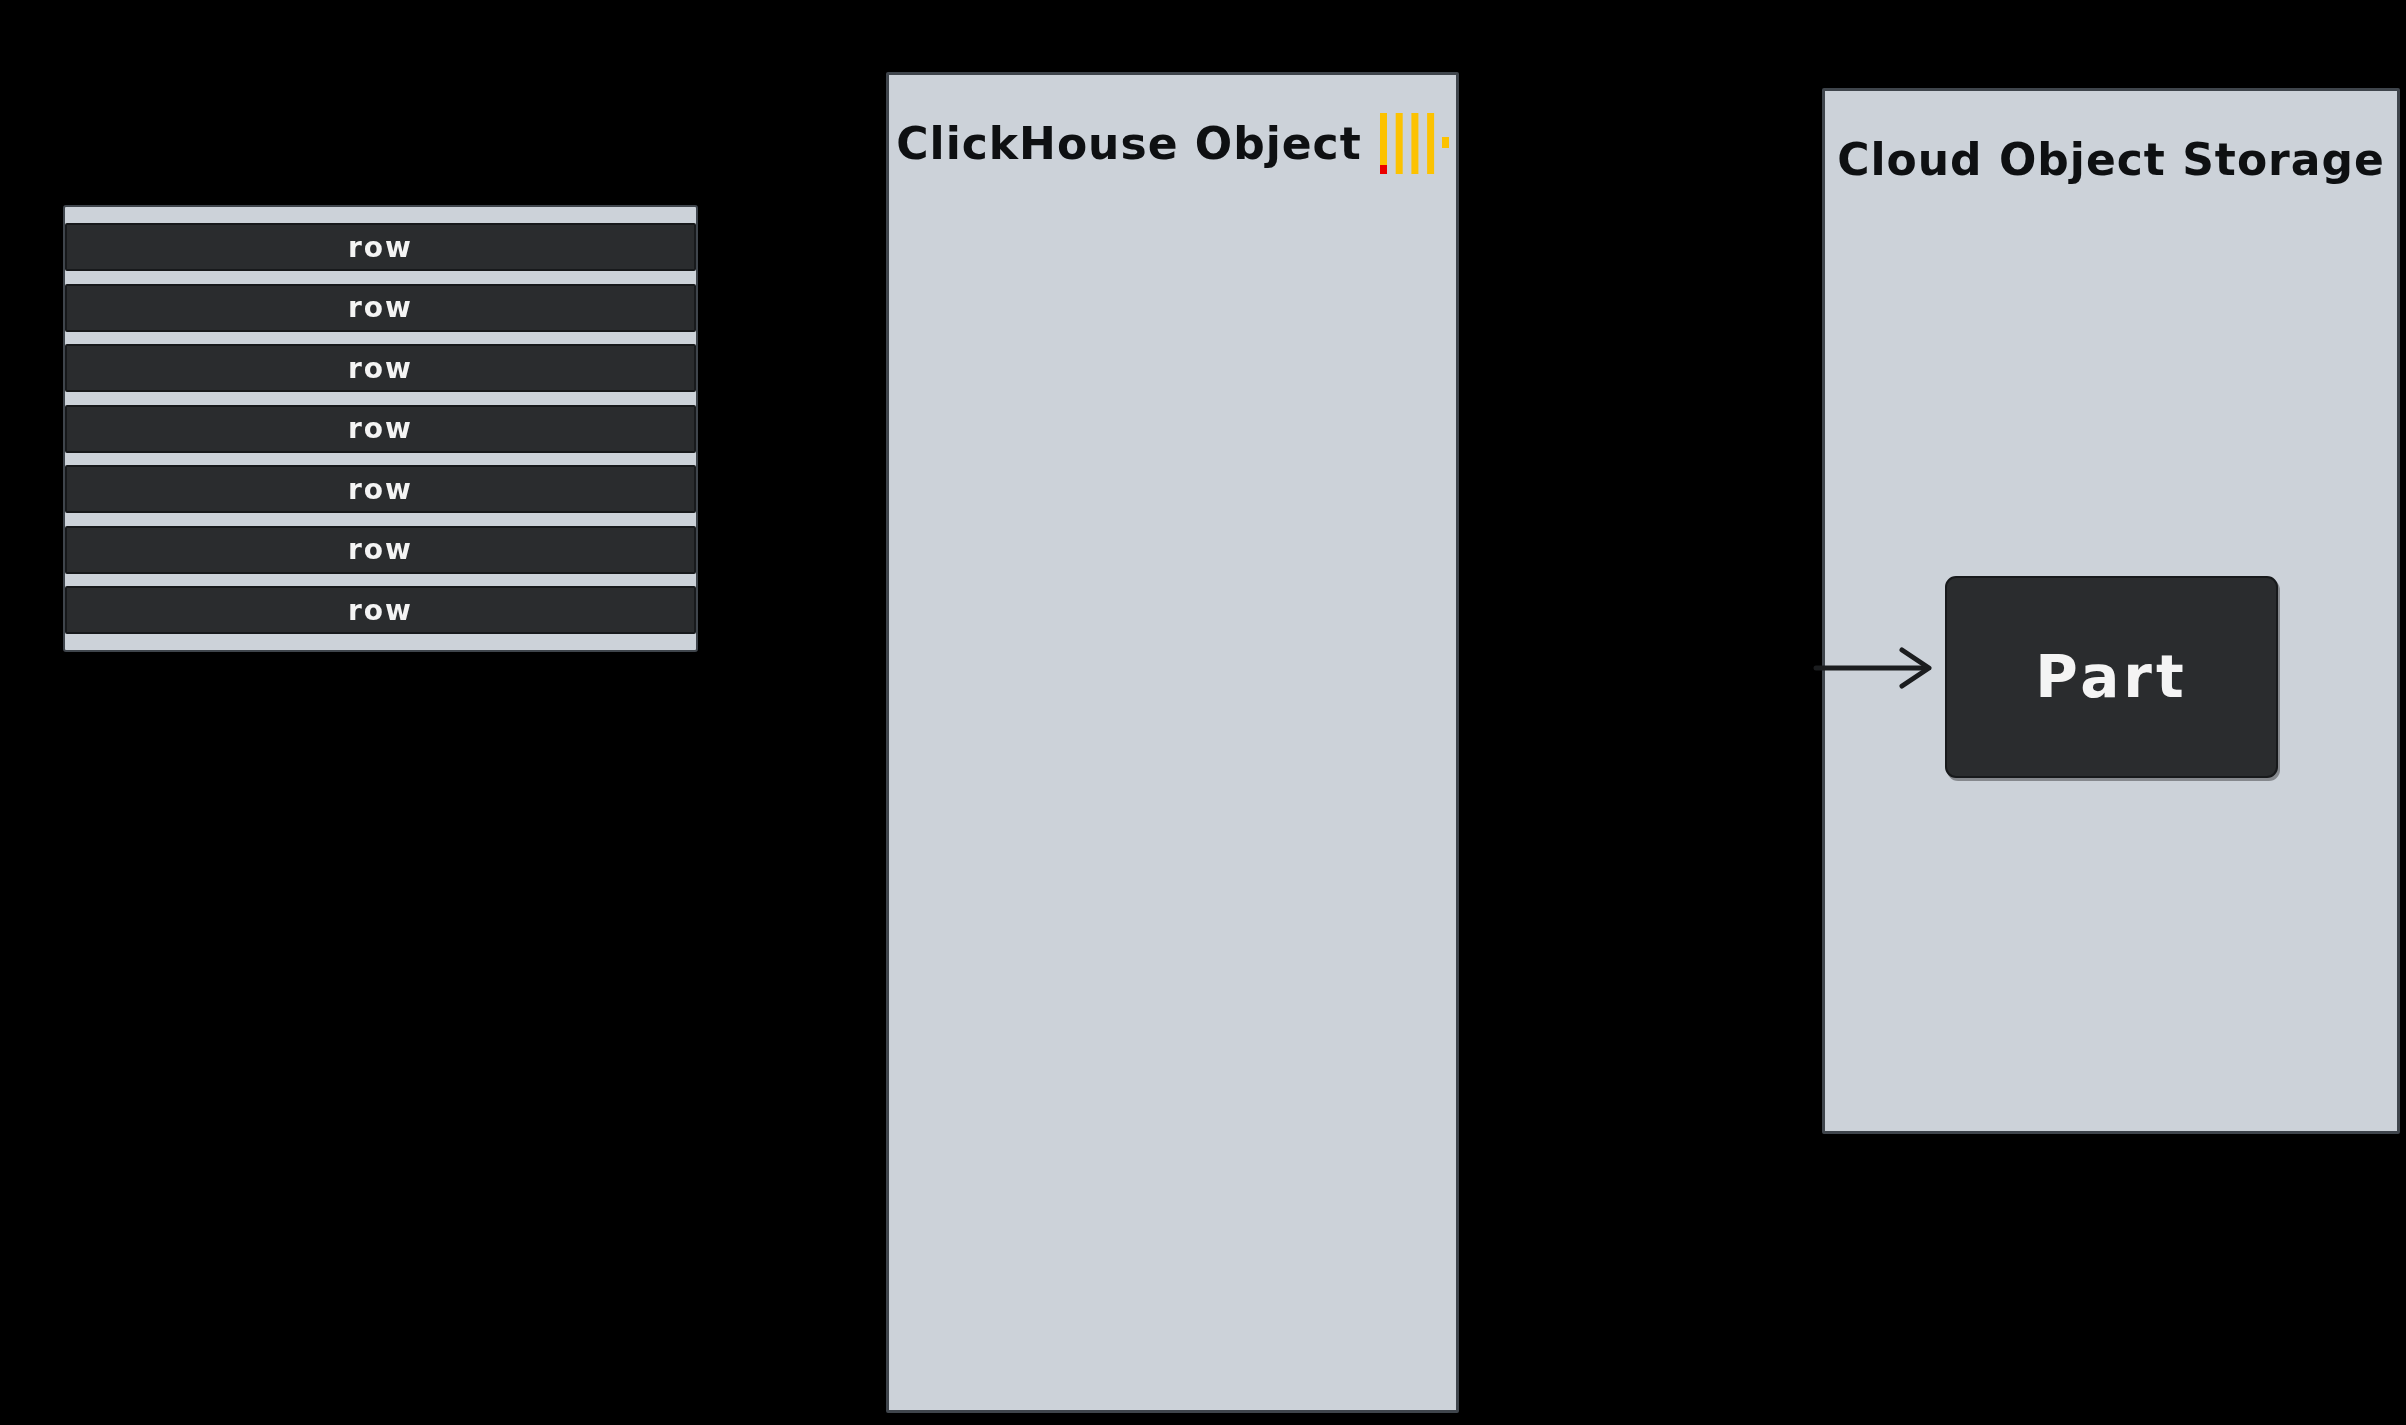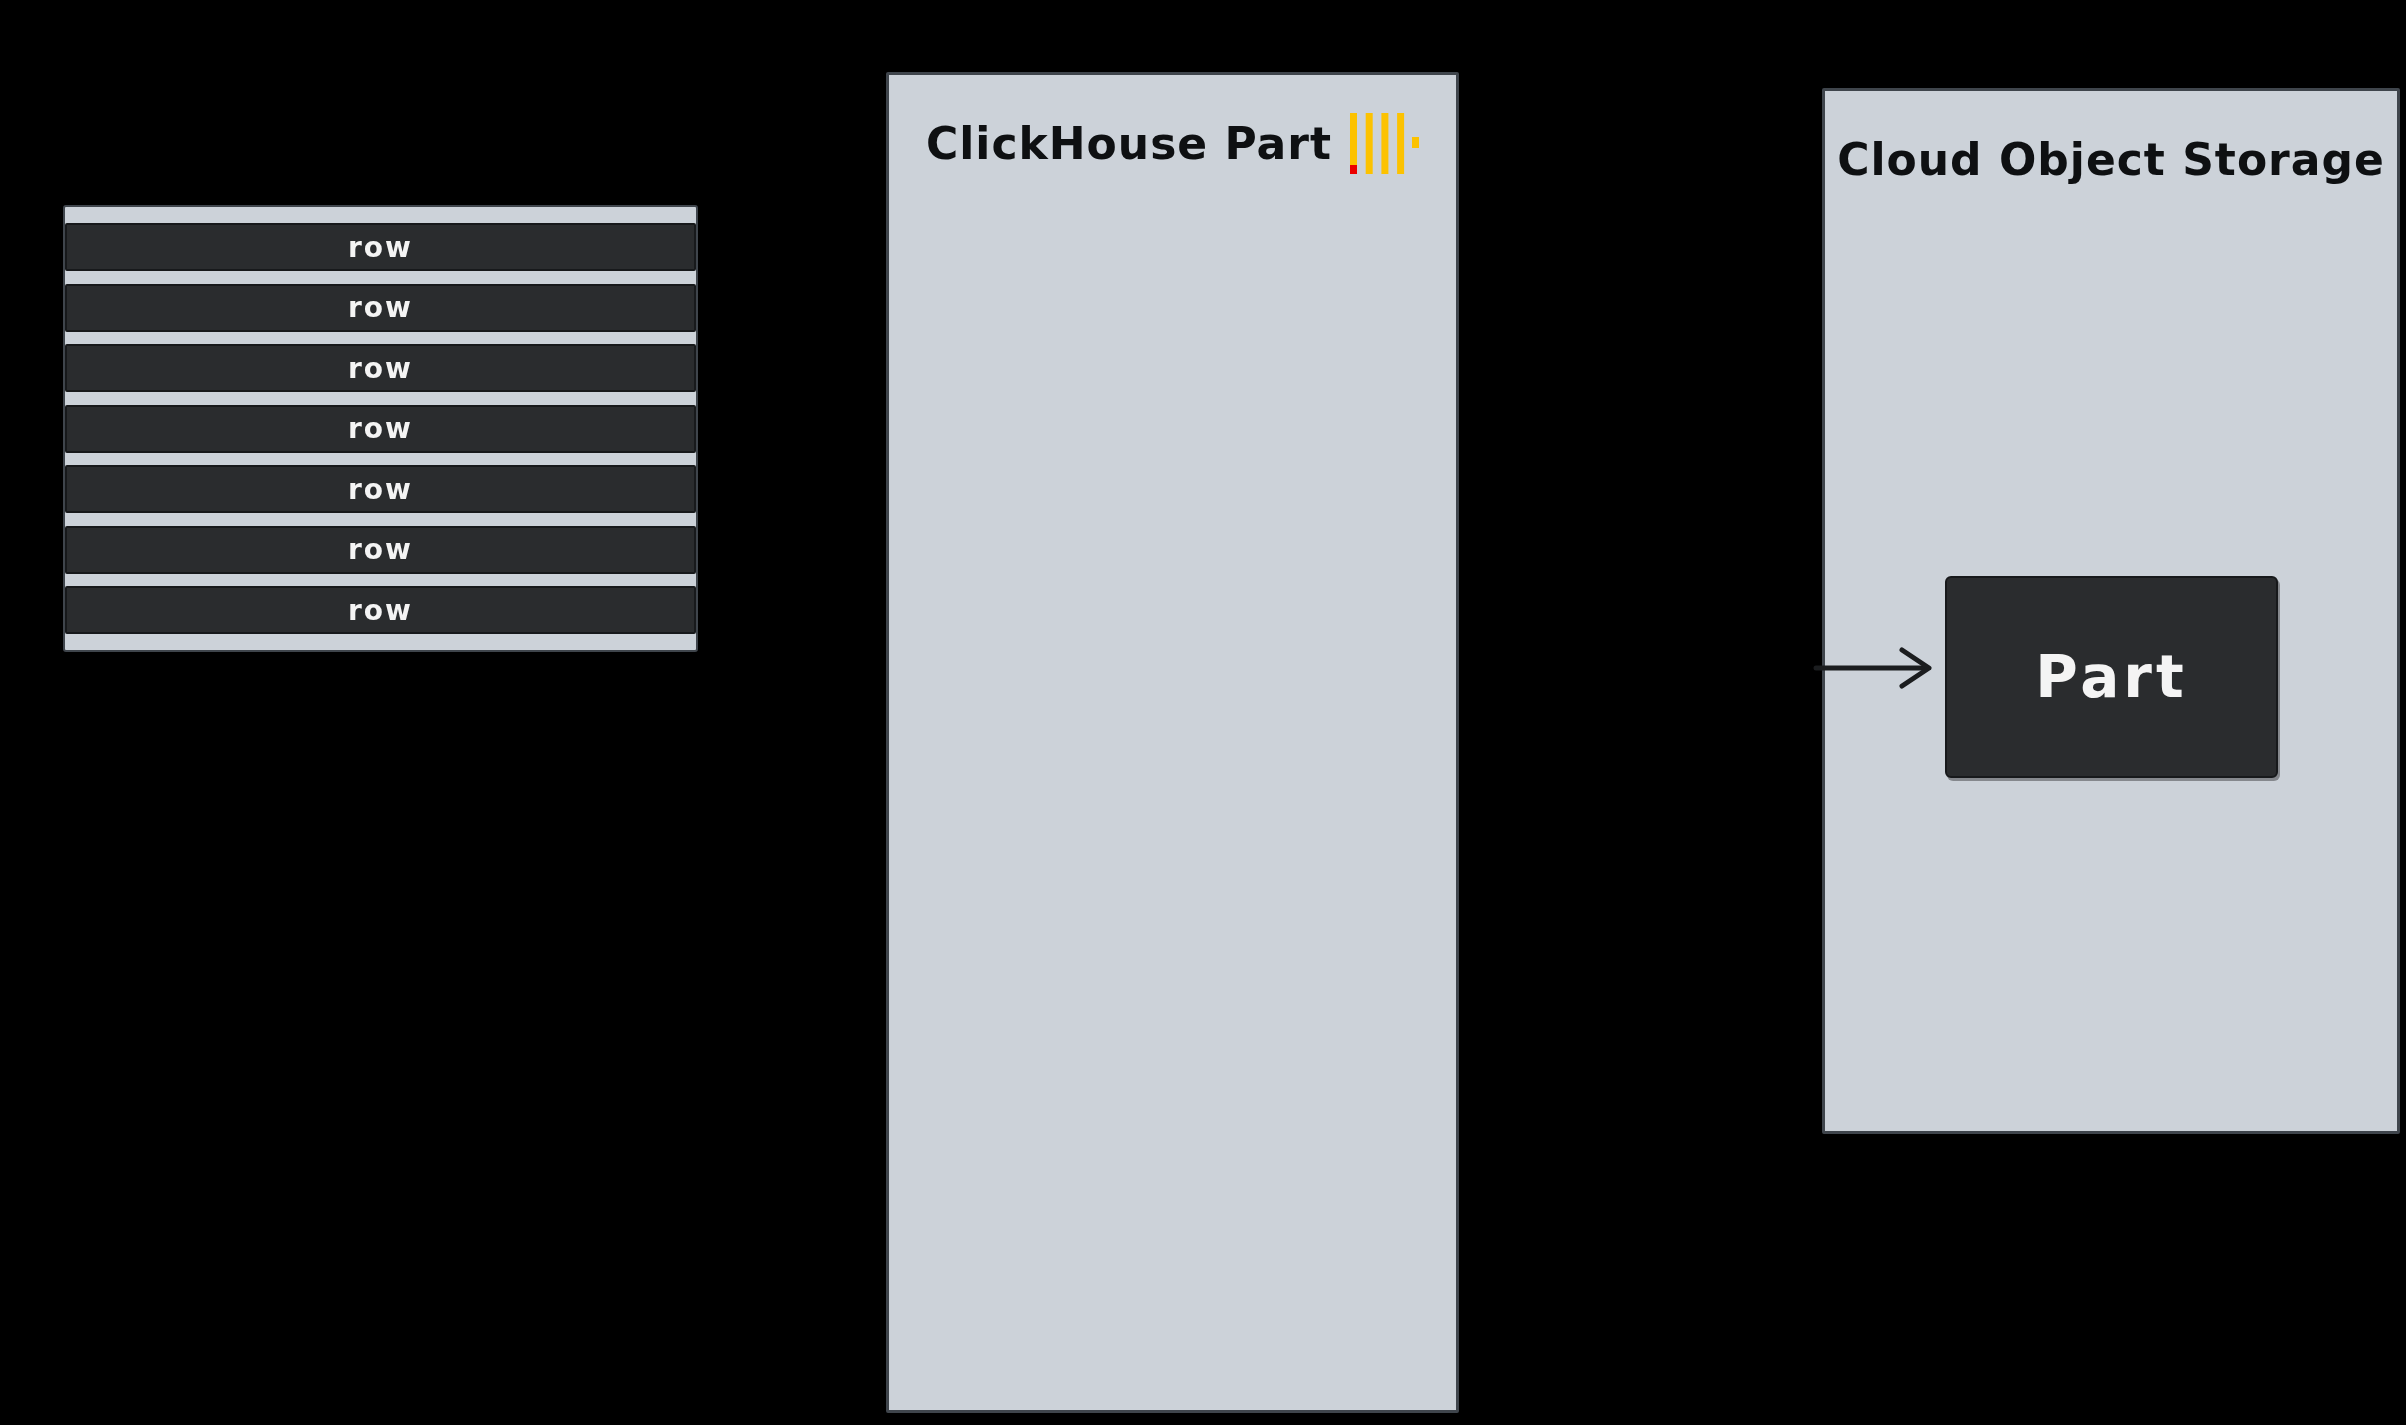--- a/index.html
+++ b/index.html
@@ -72,21 +72,21 @@
   }
   .ch-logo{ width:69px; height:61px; flex:0 0 auto; }
   .ch-logo .bar{ fill: var(--logo-yellow); }
   .ch-logo .accent{ fill: var(--logo-red); }
 
   
   .part-box{
     position:absolute; left:120px; top:485px; width:333px; height:202px;
     background: var(--box-fill);
     border: 2px solid var(--box-border);
-    border-radius: 6px;
+    border-radius: 11px;
     display:flex; align-items:center; justify-content:center;
     box-shadow: 2px 3px 0 rgba(0,0,0,.35);
   }
   .part-box span{
     color: var(--box-text);
     font-size: 58px;
     font-weight: bold;
     letter-spacing: 4px;
   }
 
@@ -121,21 +121,21 @@
       <div class="row-bar">
         <span>row</span>
       </div>
       <div class="row-bar">
         <span>row</span>
       </div>
     </div>
 
   <section class="panel mid">
     <div class="panel-title-row">
-      <span class="panel-title">ClickHouse Part</span>
+      <span class="panel-title">ClickHouse Object</span>
       <svg class="ch-logo" viewBox="0 0 69 61" aria-hidden="true">
         <rect class="bar" x="0" y="0" width="7" height="61"></rect>
         <rect class="accent" x="0" y="52" width="7" height="9"></rect>
         <rect class="bar" x="15.7" y="0" width="7" height="61"></rect>
         <rect class="bar" x="31.4" y="0" width="7" height="61"></rect>
         <rect class="bar" x="47.1" y="0" width="7" height="61"></rect>
         <rect class="bar" x="62" y="24" width="7" height="11"></rect>
       </svg>
     </div>
   </section>

